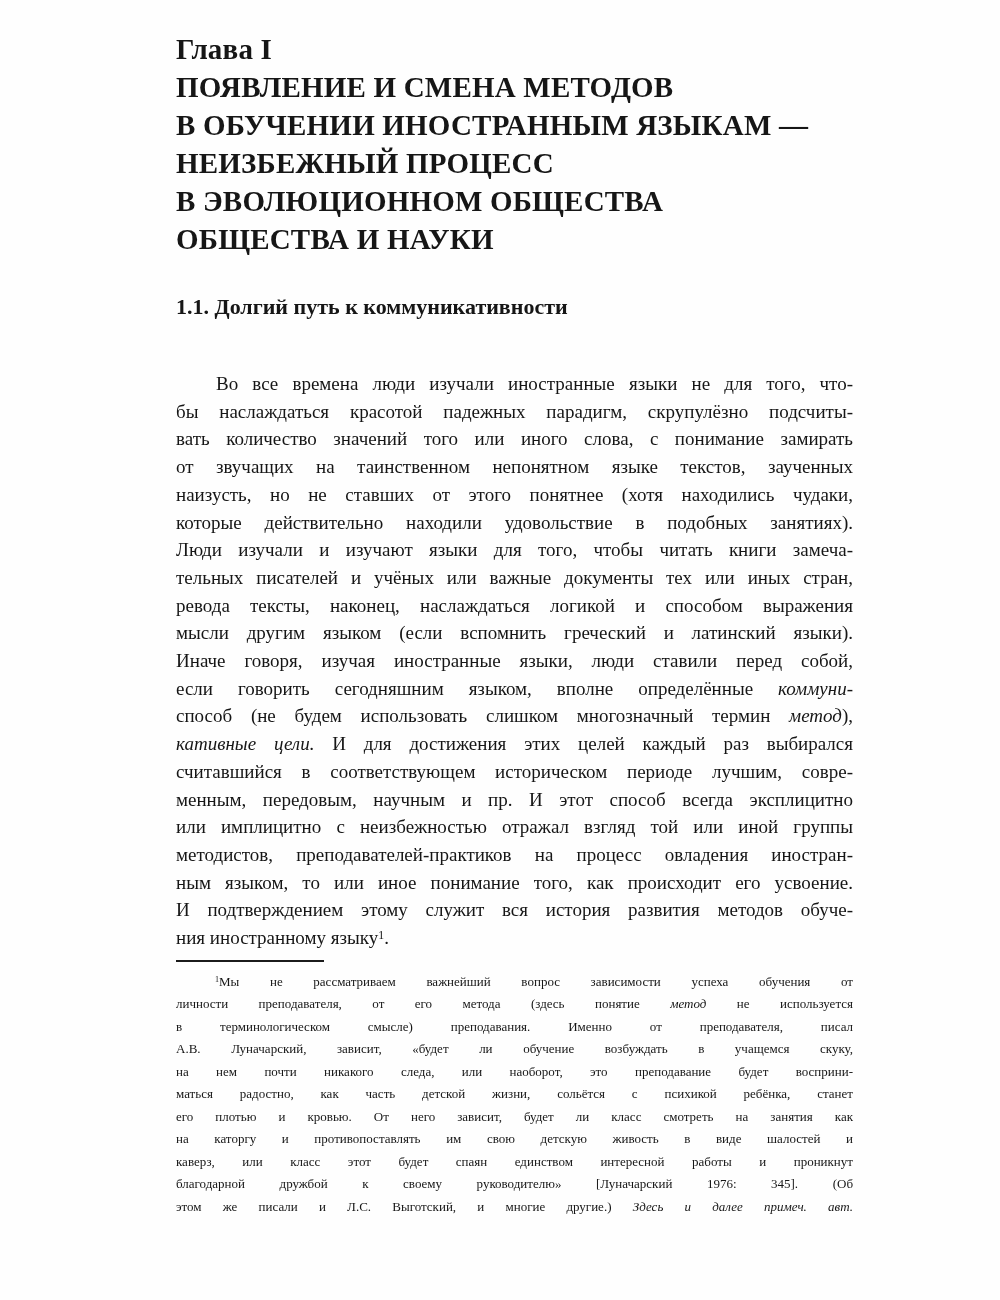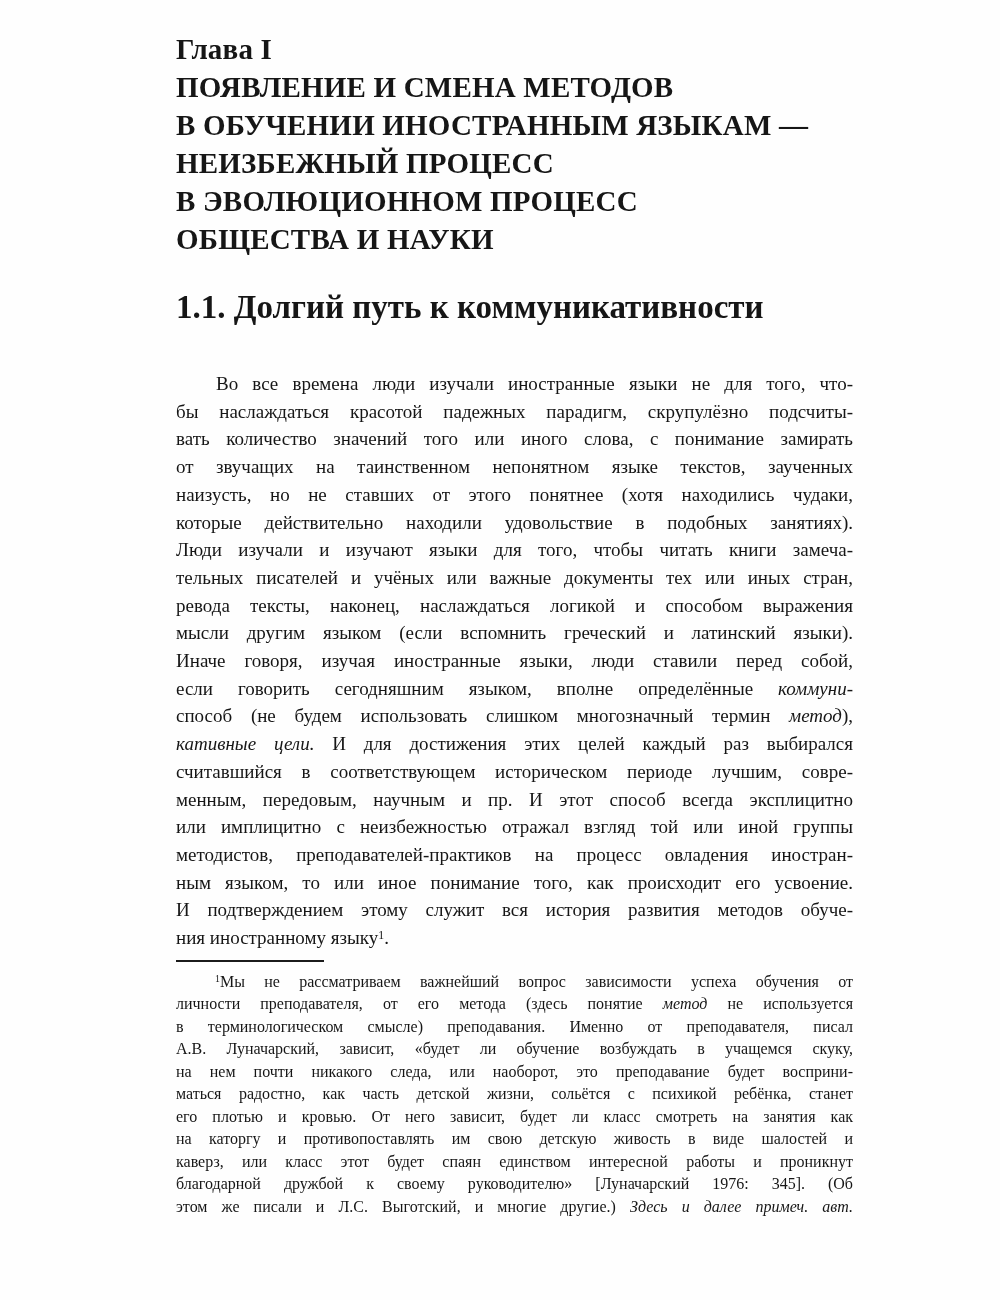--- a/index.html
+++ b/index.html
@@ -25,21 +25,21 @@
     letter-spacing: 0.2px;
   }
   .chapter-heading .line,
   .chapter-label {
     text-align: left;
     text-align-last: left;
     white-space: nowrap;
   }
   .section-heading {
     margin: 33px 0 0 0;
-    font-size: 33px;
+    font-size: 22px;
     line-height: 32px;
     font-weight: bold;
   }
   .body-block {
     margin-top: 47px;
     font-size: 19px;
     line-height: 27.7px;
   }
   .body-block .line,
   .footnote-block .line {
@@ -49,21 +49,21 @@
   .body-block .line:first-child { text-indent: 40px; }
   .body-block .line:last-child { text-align-last: left; }
   .footnote-rule {
     margin-top: 8px;
     width: 148px;
     height: 0;
     border-top: 2px solid #1b1b1b;
   }
   .footnote-block {
     margin-top: 9px;
-    font-size: 16px;
+    font-size: 13px;
     line-height: 22.5px;
   }
   .footnote-block .line:first-child { text-indent: 39px; }
   em { font-style: italic; }
   sup {
     font-size: 62%;
     line-height: 0;
     vertical-align: baseline;
     position: relative;
     top: -0.45em;
@@ -73,21 +73,21 @@
 <body>
 
 <div class="page">
 
   <div class="chapter-heading">
     <div class="chapter-label">Глава I</div>
     <div class="chapter-title">
         <div class="line"><span>ПОЯВЛЕНИЕ И СМЕНА МЕТОДОВ</span></div>
         <div class="line"><span>В ОБУЧЕНИИ ИНОСТРАННЫМ ЯЗЫКАМ —</span></div>
         <div class="line"><span>НЕИЗБЕЖНЫЙ ПРОЦЕСС</span></div>
-        <div class="line"><span>В ЭВОЛЮЦИОННОМ ПРОЦЕСС</span></div>
+        <div class="line"><span>В ЭВОЛЮЦИОННОМ ОБЩЕСТВА</span></div>
         <div class="line"><span>ОБЩЕСТВА И НАУКИ</span></div>
       </div>
   </div>
 
   <h2 class="section-heading">1.1. Долгий путь к коммуникативности</h2>
 
   <div class="body-block">
       <div class="line"><span>Во все времена люди изучали иностранные языки не для того, что-</span></div>
       <div class="line"><span>бы наслаждаться красотой падежных парадигм, скрупулёзно подсчиты-</span></div>
       <div class="line"><span>вать количество значений того или иного слова, с понимание замирать</span></div>

